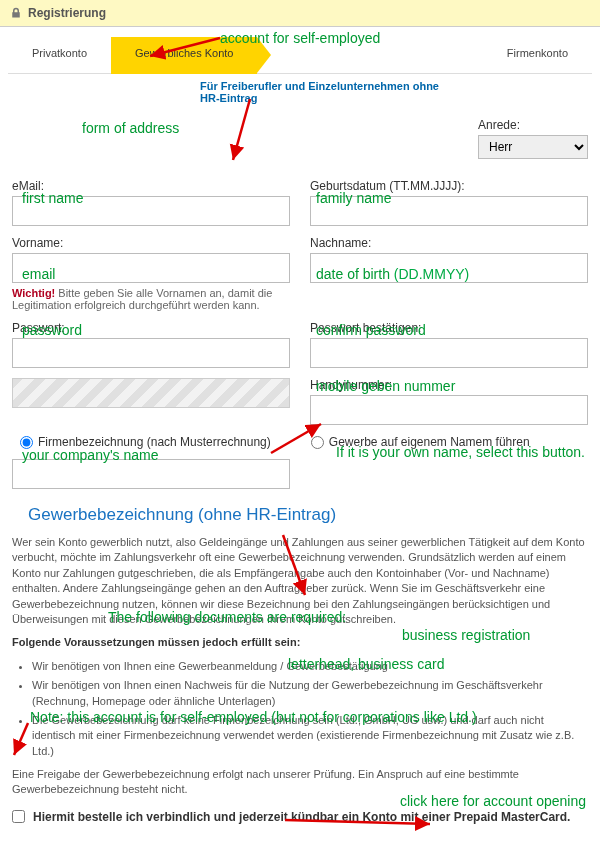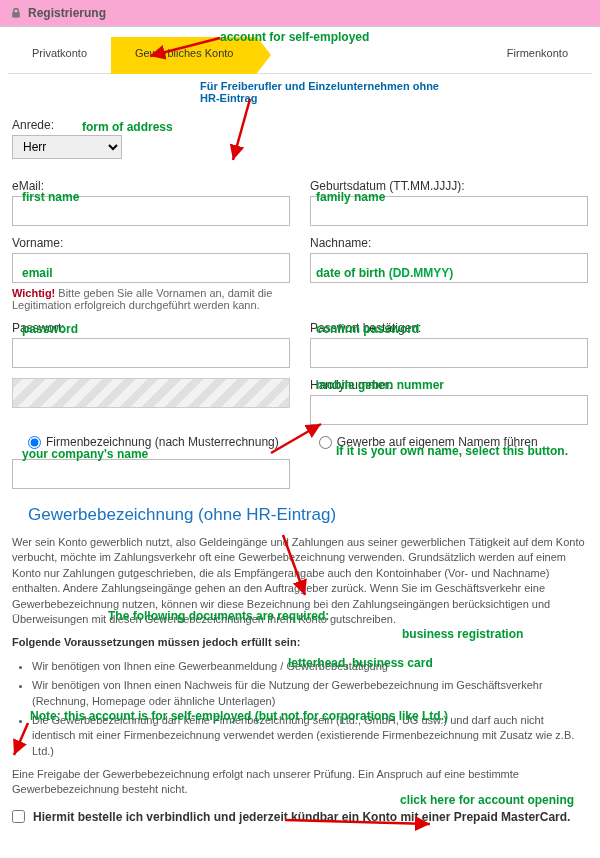--- a/index.html
+++ b/index.html
@@ -1,48 +1,48 @@
 <!DOCTYPE html>
 <html><head>
 <meta charset="utf-8">
 <style>
   * { box-sizing: border-box; margin: 0; padding: 0; }
   body { font-family: Arial, Helvetica, sans-serif; font-size: 12px; color: #333; background: #fff; width: 600px; position: relative; }
-  .topbar { background: #f9a8d4; padding: 6px 10px; display: flex; align-items: center; gap: 6px; border-bottom: 1px solid #ccc; }
+  .topbar { background: #fef9c3; padding: 6px 10px; display: flex; align-items: center; gap: 6px; border-bottom: 1px solid #ccc; }
   .lock-icon { width: 12px; height: 12px; }
   .topbar-title { font-weight: bold; color: #555; }
   .tabs { display: flex; margin: 10px 8px 0 8px; border-bottom: 1px solid #ddd; position: relative; }
   .tab { padding: 10px 24px; font-size: 11px; font-weight: normal; color: #444; cursor: pointer; background: #fff; position: relative; }
   .tab.active { background: #ffd400; color: #333; }
   .tab.active::after { content: ""; position: absolute; bottom: -1px; left: 0; right: 0; height: 1px; background: #ffd400; }
   .tab-arrow { width: 0; height: 0; border-top: 18px solid transparent; border-bottom: 18px solid transparent; border-left: 14px solid #ffd400; }
   .sub-desc { color: #0066aa; font-weight: bold; font-size: 11px; margin: 6px 0 14px 200px; max-width: 240px; }
   .form { padding: 0 12px 20px 12px; }
-  .row { display: flex; gap: 20px; margin-bottom: 10px; }
+  .row { display: flex; gap: 20px; margin-bottom: 10px; justify-content: flex-end; }
   .col { flex: 1; display: flex; flex-direction: column; }
   .lbl { font-size: 12px; color: #333; margin-bottom: 3px; }
   .inp { border: 1px solid #bcbcbc; padding: 6px 8px; font-size: 13px; height: 30px; width: 100%; }
   .sel { border: 1px solid #bcbcbc; padding: 3px 6px; font-size: 12px; height: 24px; width: 110px; }
   .hint { font-size: 11px; color: #666; margin-top: 4px; }
   .hint .red { color: #b00020; font-weight: bold; }
   .stripe { width: 100%; height: 30px; background: repeating-linear-gradient(-45deg, #e0e0e0, #e0e0e0 8px, #f2f2f2 8px, #f2f2f2 16px); border: 1px solid #ccc; }
-  .radios { display: flex; gap: 40px; margin: 8px 0 10px 16px; align-items: center; }
+  .radios { display: flex; gap: 40px; margin: 8px 0 10px 8px; align-items: center; }
   .radios label { display: flex; align-items: center; gap: 5px; cursor: pointer; }
   .section-h { color: #1a73c2; font-size: 17px; font-weight: normal; margin: 16px 0 10px 16px; }
   .desc-block { font-size: 11px; color: #555; line-height: 1.4; }
   .desc-block p { margin-bottom: 8px; }
   .desc-block ul { margin: 4px 0 8px 20px; }
   .desc-block li { margin-bottom: 4px; }
   .strong { font-weight: bold; color: #333; }
   .chk-row { display: flex; align-items: flex-start; gap: 8px; margin: 12px 0; }
   .chk-row .txt { flex: 1; font-weight: bold; color: #333; font-size: 12px; }
   .agb { margin-left: 40px; font-size: 12px; margin-bottom: 14px; margin-top: 46px; }
   .agb a { color: #1a73c2; text-decoration: underline; }
   
-  .anno { position: absolute; color: #009933; font-size: 12px; font-weight: 700; pointer-events: none; z-index: 50; }
+  .anno { position: absolute; color: #009933; font-size: 14px; font-weight: 400; pointer-events: none; z-index: 50; }
   .arrow { position: absolute; pointer-events: none; z-index: 49; }
 </style>
 </head>
 <body>
 
 <div class="topbar">
   <svg class="lock-icon" viewBox="0 0 16 16">
       <path fill="#777" d="M4 7V5a4 4 0 018 0v2h1v7H3V7h1zm2 0h4V5a2 2 0 00-4 0v2z"></path>
     </svg>
   <span class="topbar-title">Registrierung</span>

